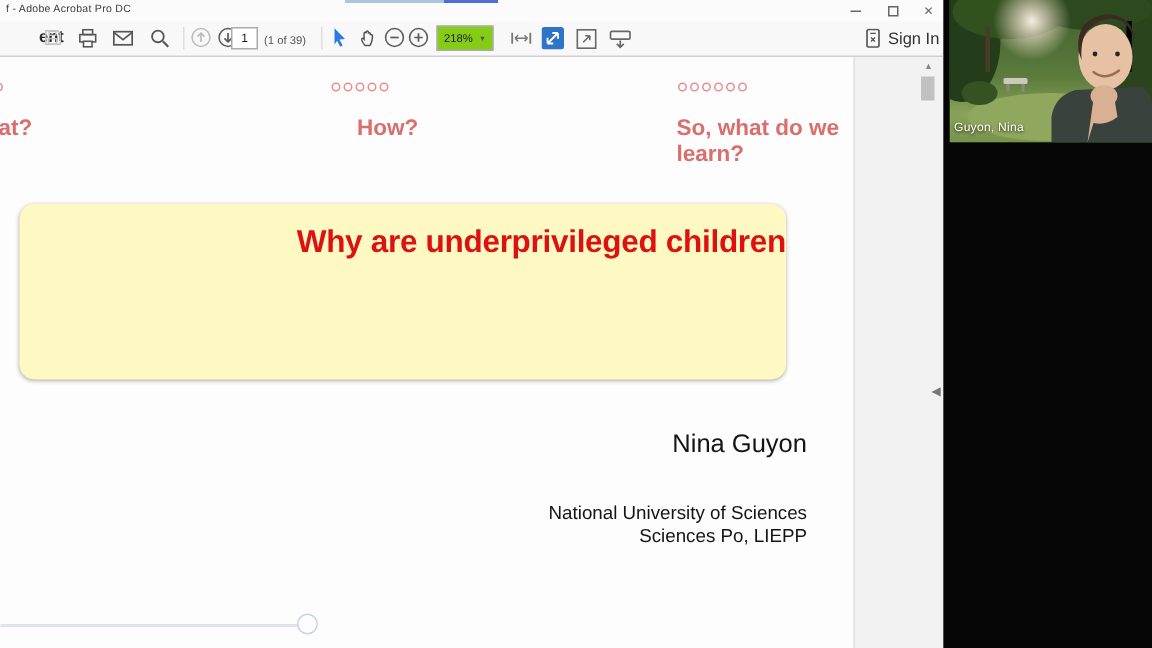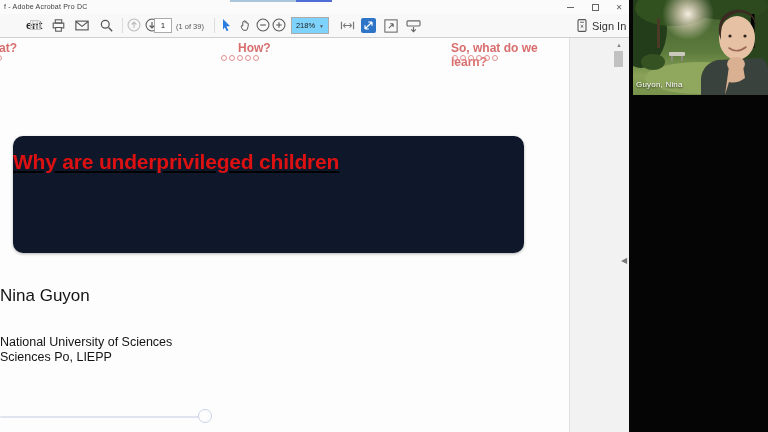--- a/index.html
+++ b/index.html
@@ -20,36 +20,36 @@
   #btn-min .bar { width:7px; height:1px; background:#666; }
   #btn-max .box { width:7px; height:7px; border:1px solid #666; }
   #btn-close .x { font-size:8px; color:#666; line-height:1; }
 
   #toolbar { position:absolute; left:0; top:14px; width:629px; height:24px; background:#f8f8f8; border-bottom:1px solid #cfcfcf; }
   .titem { position:absolute; display:flex; align-items:center; justify-content:center; }
   #tab-label { left:2px; top:5px; font-size:11px; font-weight:bold; color:#2b2b2b;margin-left:24px; }
   .sep { position:absolute; top:4px; width:1px; height:15px; background:#ddd; }
   #page-box { left:154px; top:4px; width:18px; height:15px; background:#fff; border:1px solid #ababab; font-size:8px; color:#222; }
   #page-count { left:176px; top:8px; font-size:7.5px; color:#555; }
-  #zoom-box { left:291px; top:3px; width:38px; height:17px; background:#7dd3fc; border:1px solid #ababab; font-size:7.5px; color:#222; gap:4px; }
+  #zoom-box { left:291px; top:3px; width:38px; height:17px; background:#84cc16; border:1px solid #ababab; font-size:7.5px; color:#222; gap:4px; }
   #zoom-box .caret { font-size:5px; color:#555; }
   #signin { left:592px; top:6px; font-size:11px; color:#333; }
   #signin-icon { left:577px; top:5px; }
 
   
   #pdf-page { position:absolute; left:0; top:38px; width:569px; height:394px; background:#fdfdfd; overflow:hidden; }
-  .nav-header { position:absolute; font-size:12px; font-weight:bold; color:#d96e6e; }
+  .nav-header { position:absolute; font-size:15px; font-weight:bold; color:#d96e6e;margin-top:36px; }
   .dots { position:absolute; display:flex; gap:2px; }
   .dot { width:6px; height:6px; border:1.4px solid #e49090; border-radius:50%; }
 
-  #title-box { position:absolute; left:13px; top:98px; width:511px; height:117px; background:#0f172a;
-               border-radius:10px; box-shadow:0 1px 3px rgba(0,0,0,.3); text-align:left; padding-top:9px;text-decoration:underline; }
+  #title-box { position:absolute; left:13px; top:98px; width:511px; height:117px; background:#fef9c3;
+               border-radius:10px; box-shadow:0 1px 3px rgba(0,0,0,.3); text-align:right; padding-top:9px; }
   #title-box div { font-size:21px; font-weight:bold; color:#dd1111; line-height:33px; letter-spacing:-.2px; }
 
-  .slide-text { position:absolute; left:0; width:538px; text-align:left; color:#141414; }
+  .slide-text { position:absolute; left:0; width:538px; text-align:right; color:#141414; }
   #author { top:248px; font-size:17px; }
   #affil1 { top:297px; font-size:12.5px; }
   #affil2 { top:312px; font-size:12.5px; }
   #slide-date { top:349px; font-size:17px; }
 
   #hscroll-track { position:absolute; left:0; top:378px; width:208px; height:2px; background:#dfe4f0; border-radius:1px; }
   #hscroll-knob { position:absolute; left:198px; top:371px; width:14px; height:14px; border-radius:50%;
                   background:#fdfdfd; border:1px solid #c9d3e8; }
 
   #gutter { position:absolute; left:569px; top:38px; width:60px; height:394px; background:#f2f2f2; border-left:1px solid #e0e0e0; }

